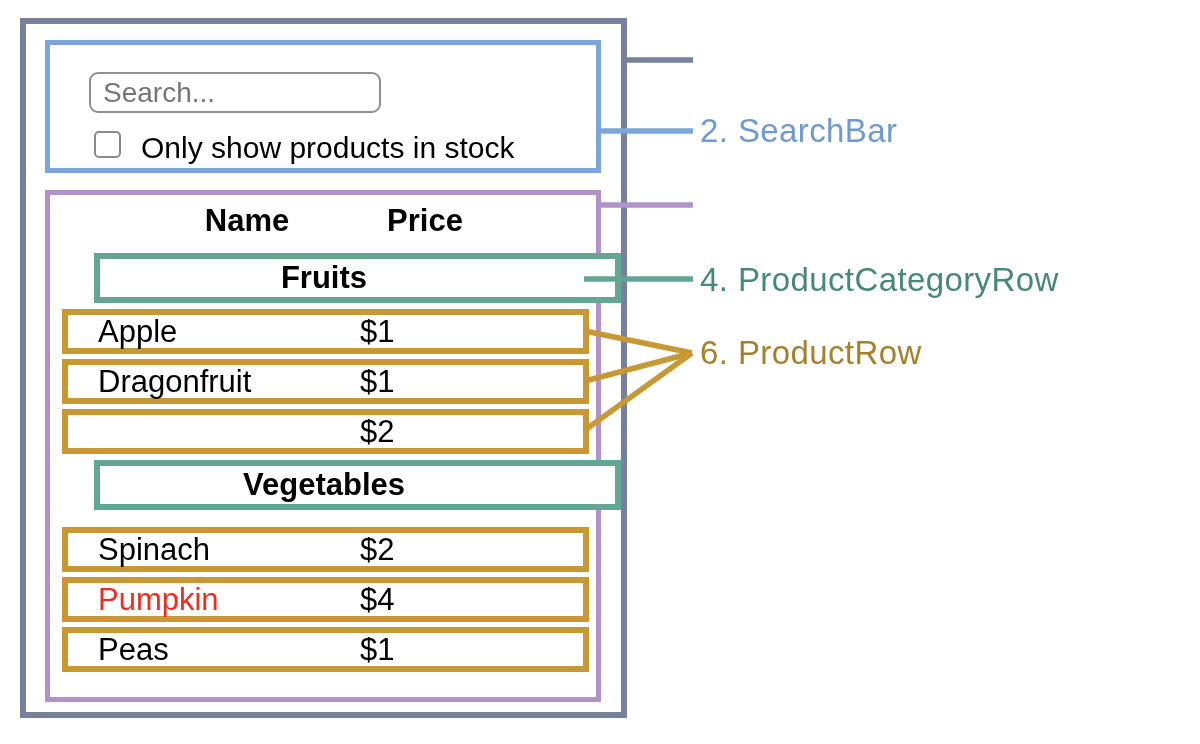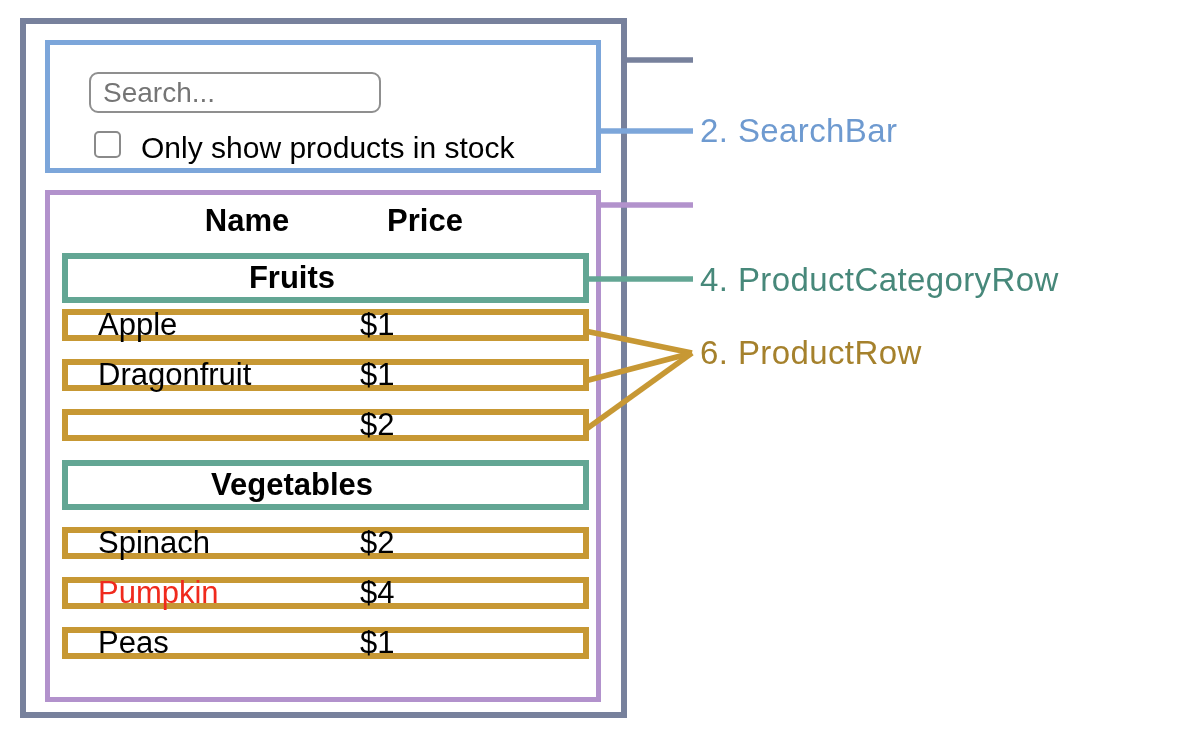--- a/index.html
+++ b/index.html
@@ -37,22 +37,22 @@
     width:27px; height:27px; border:2px solid #8a8a8a; border-radius:5px;
     background:#fff; display:inline-block; cursor:pointer; flex:0 0 auto;
   }
   .stock-label { margin-left:20px; font-size:30px; white-space:nowrap; }
 
   .th { position:absolute; top:203px; font-size:31px; font-weight:bold; transform:translateX(-50%); white-space:nowrap; }
   .th-name  { left:222px;margin-left:25px; }
   .th-price { left:425px; }
 
   .row { position:absolute; left:62px; width:527px; background:#fff; }
-  .category-row { height:50px; border:6px solid var(--teal_border); }
-  .product-row  { height:32px; border:6px solid var(--gold_border);padding-left:24px; }
+  .category-row { height:50px; border:6px solid var(--teal_border);margin-left:32px; }
+  .product-row  { height:45px; border:6px solid var(--gold_border);padding-left:24px; }
   .cat-label {
     position:absolute; left:224px; top:50%; transform:translate(-50%,-50%);
     font-size:31px; font-weight:bold; white-space:nowrap;
   }
   .p-name  { position:absolute; left:30px;  top:50%; transform:translateY(-50%); font-size:31px; white-space:nowrap; }
   .p-price { position:absolute; left:292px; top:50%; transform:translateY(-50%); font-size:31px; white-space:nowrap; }
   .sold-out { color:var(--red_text,#f02a1d); }
 
   .connectors { position:absolute; left:0; top:0; width:1200px; height:744px; pointer-events:none; z-index:5; }
   .connectors line { fill:none; }

